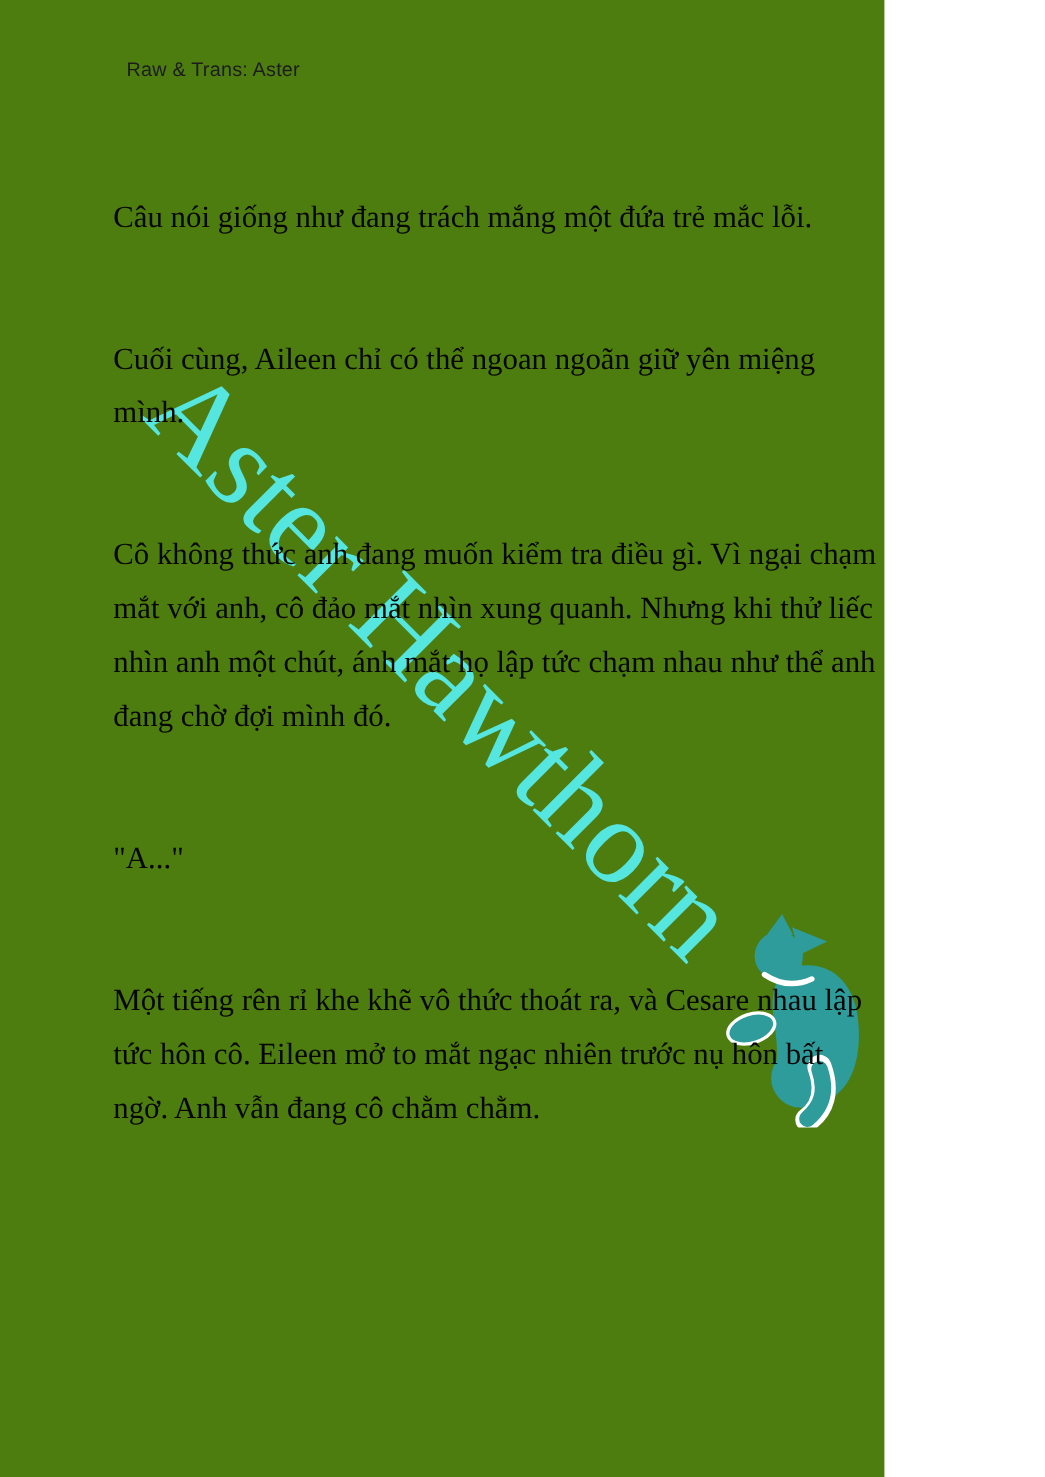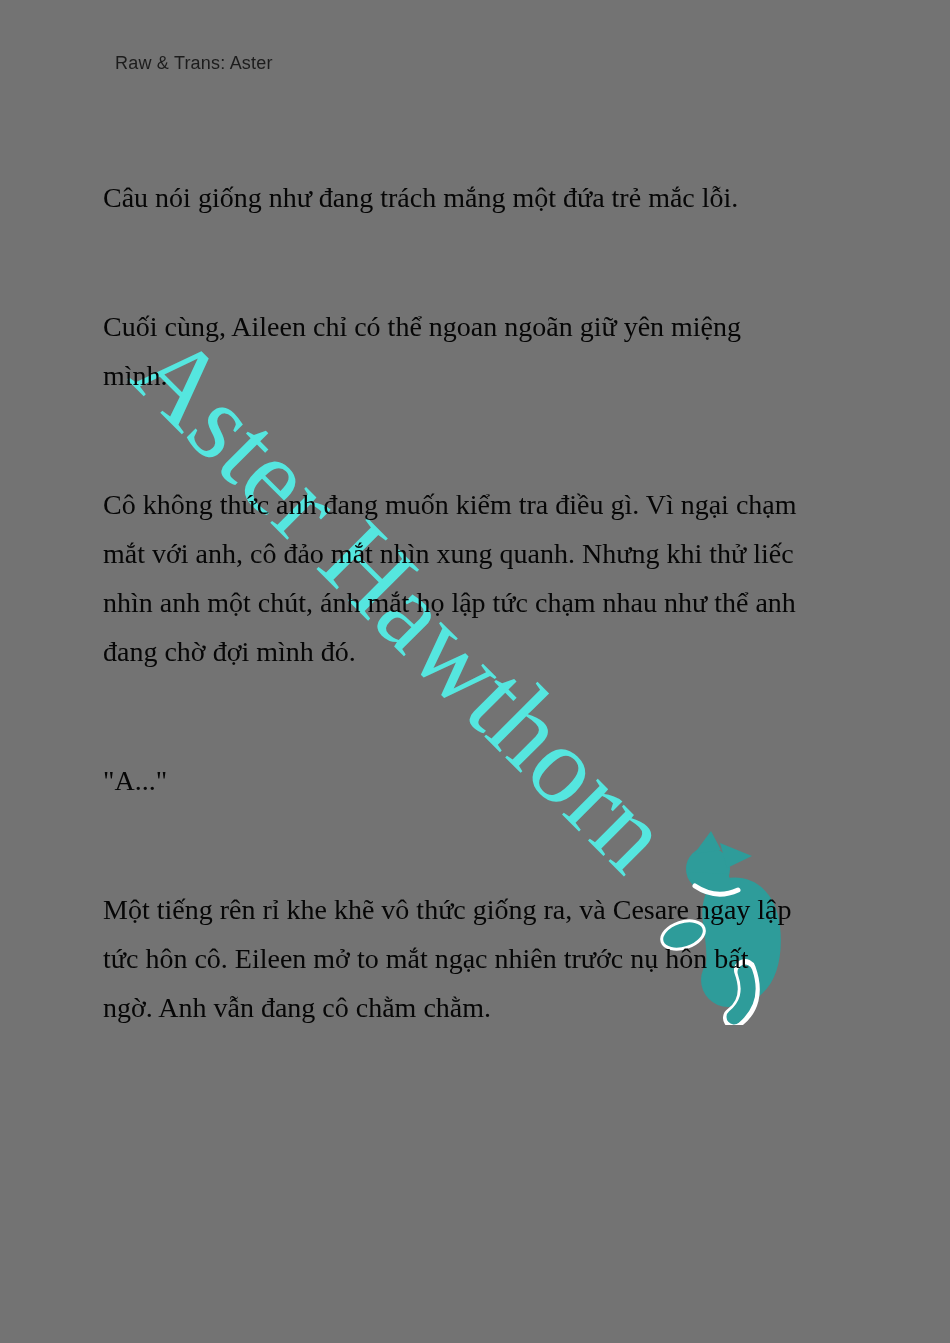--- a/index.html
+++ b/index.html
@@ -1,20 +1,20 @@
 <!DOCTYPE html>
 <html><head>
 <meta charset="utf-8">
 <style>
   html, body { margin: 0; padding: 0; background: #ffffff; }
   .page {
     position: relative;
-    width: 950px;
+    width: 804px;
     height: 1343px;
-    background: #737373;
+    background: #4d7c0f;
     overflow: hidden;
     font-family: "Liberation Serif", "DejaVu Serif", serif;
   }
   .credit {
     position: absolute;
     left: 115px;
     top: 53px;
     z-index: 3;
     font-family: "Liberation Sans", "DejaVu Sans", sans-serif;
     font-size: 18px;
@@ -111,19 +111,19 @@
       <div class="line">mắt với anh, cô đảo mắt nhìn xung quanh. Nhưng khi thử liếc</div>
       <div class="line">nhìn anh một chút, ánh mắt họ lập tức chạm nhau như thể anh</div>
       <div class="line">đang chờ đợi mình đó.</div>
     </div>
 
     <div class="para">
       <div class="line">"A..."</div>
     </div>
 
     <div class="para">
-      <div class="line">Một tiếng rên rỉ khe khẽ vô thức giống ra, và Cesare ngay lập</div>
+      <div class="line">Một tiếng rên rỉ khe khẽ vô thức thoát ra, và Cesare nhau lập</div>
       <div class="line">tức hôn cô. Eileen mở to mắt ngạc nhiên trước nụ hôn bất</div>
       <div class="line">ngờ. Anh vẫn đang cô chằm chằm.</div>
     </div>
 
   </div>
 </div>
 
 </body></html>

